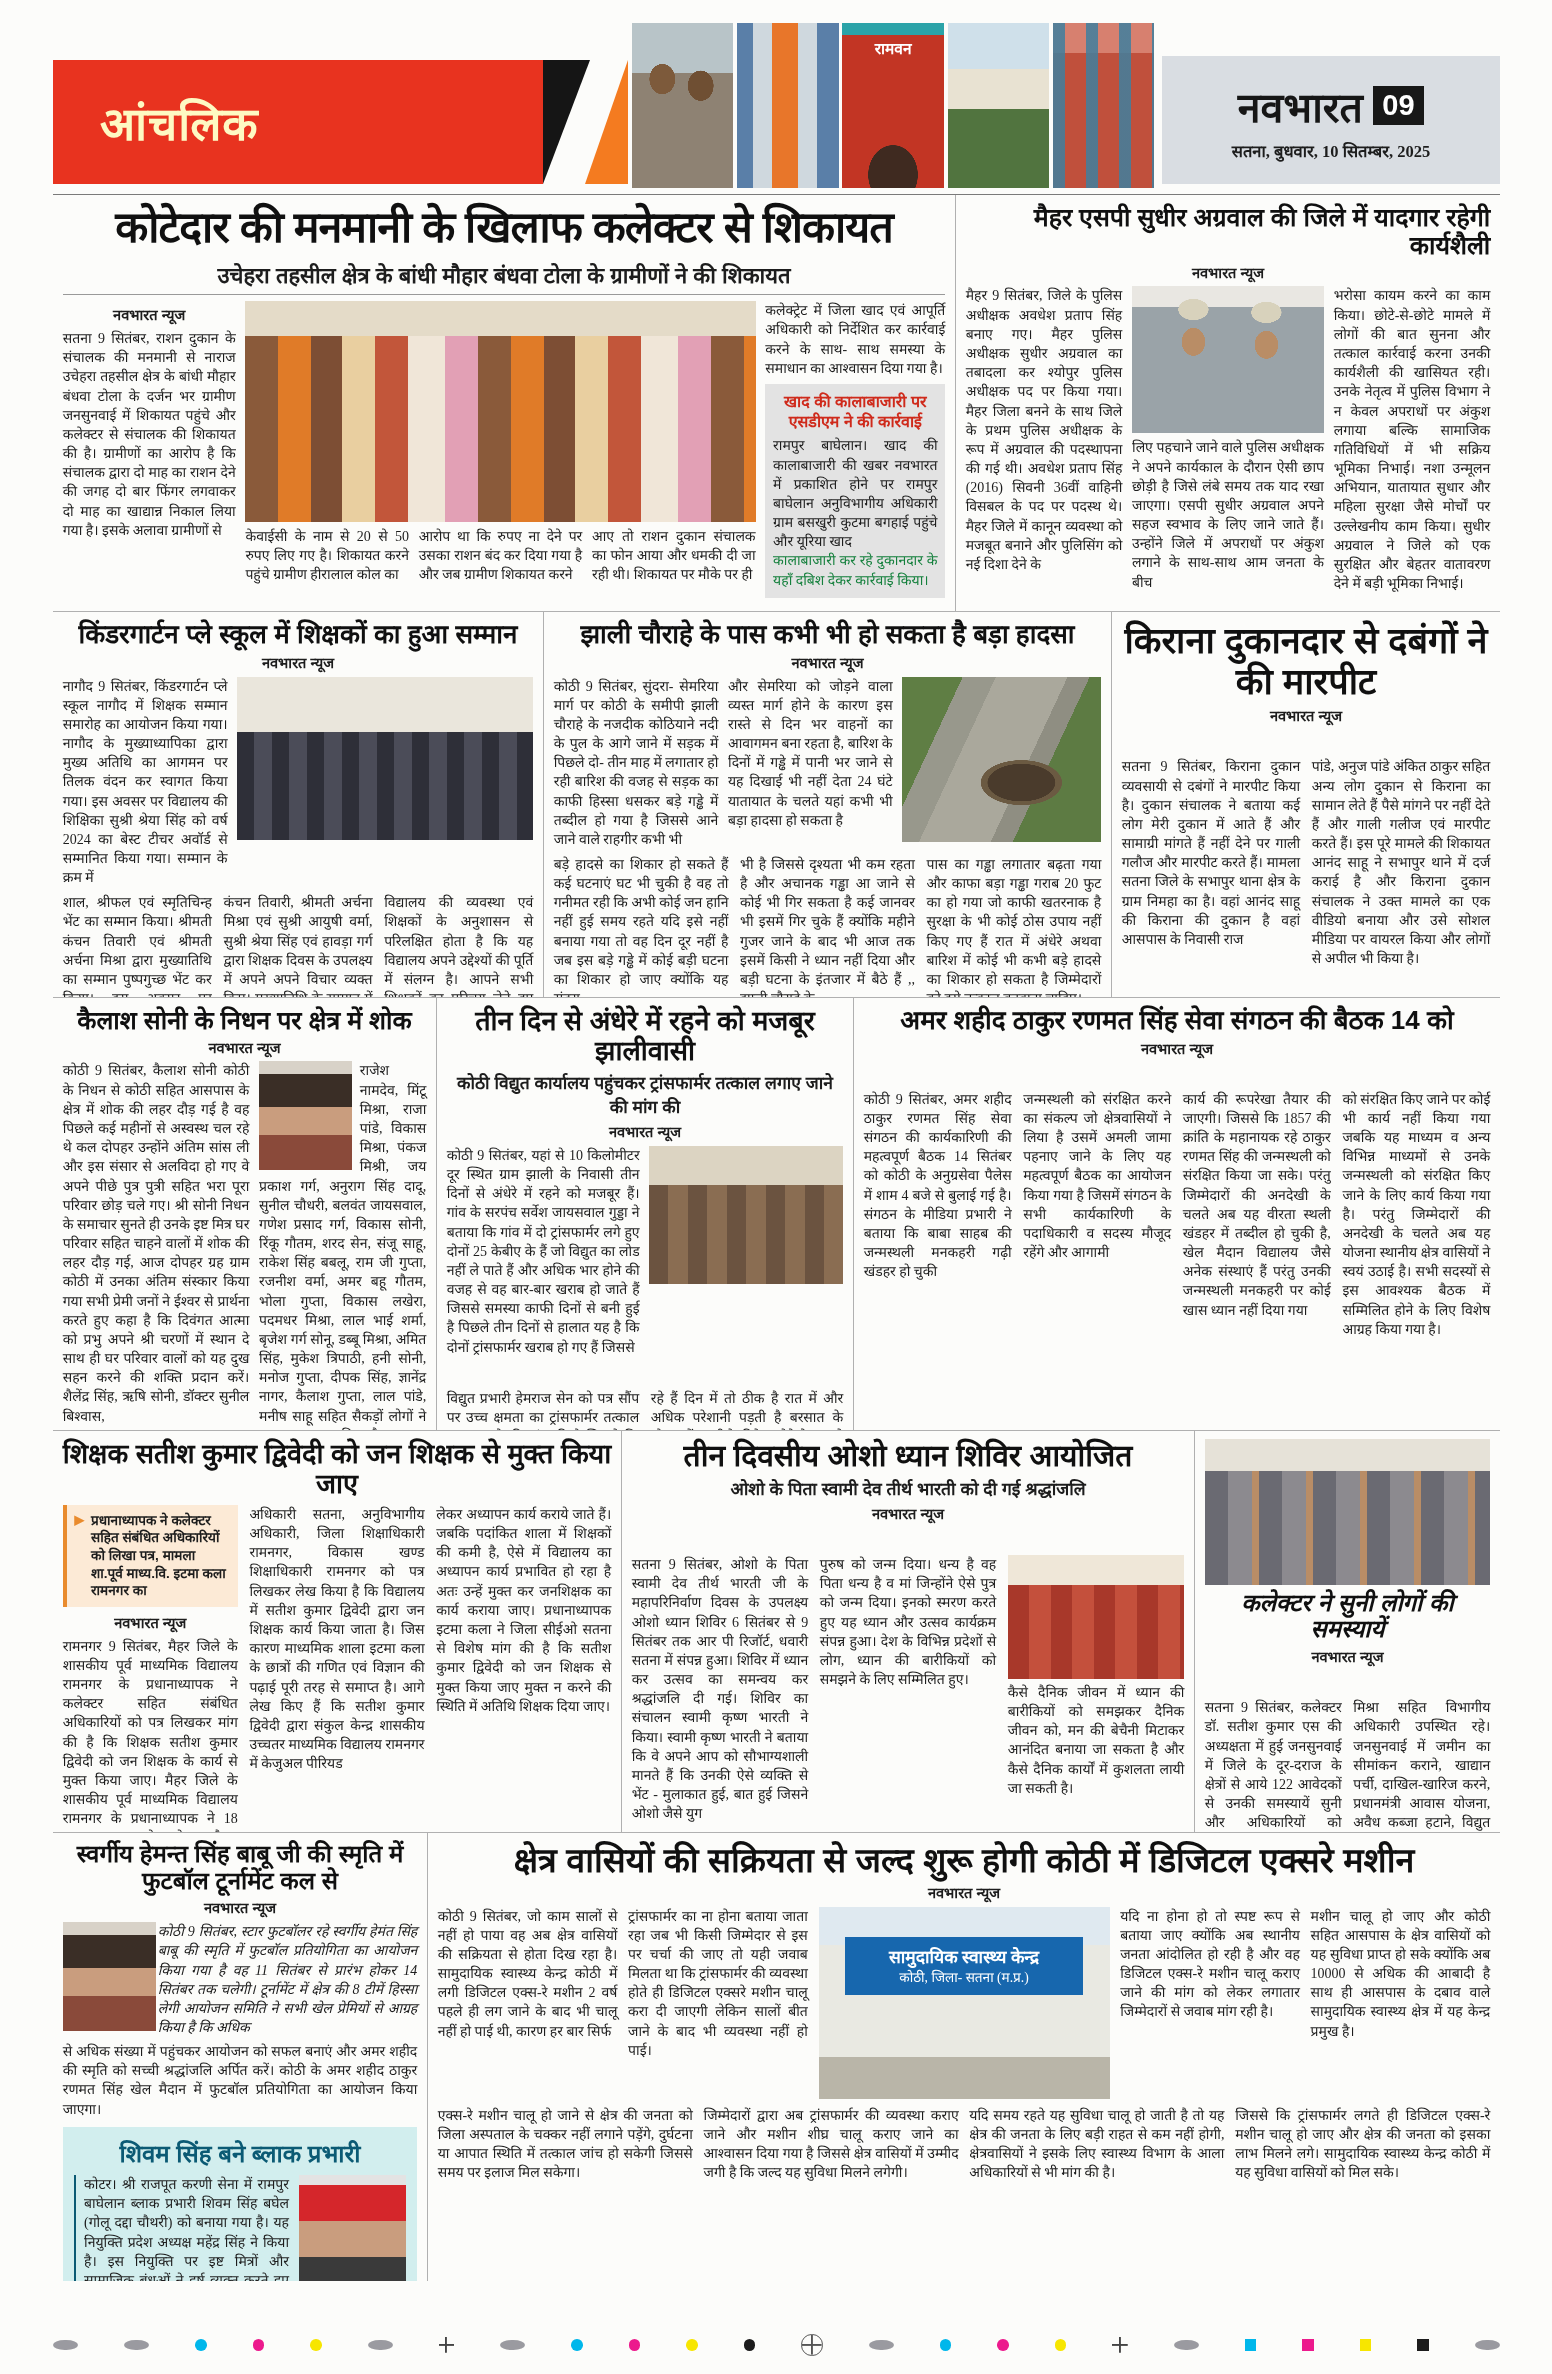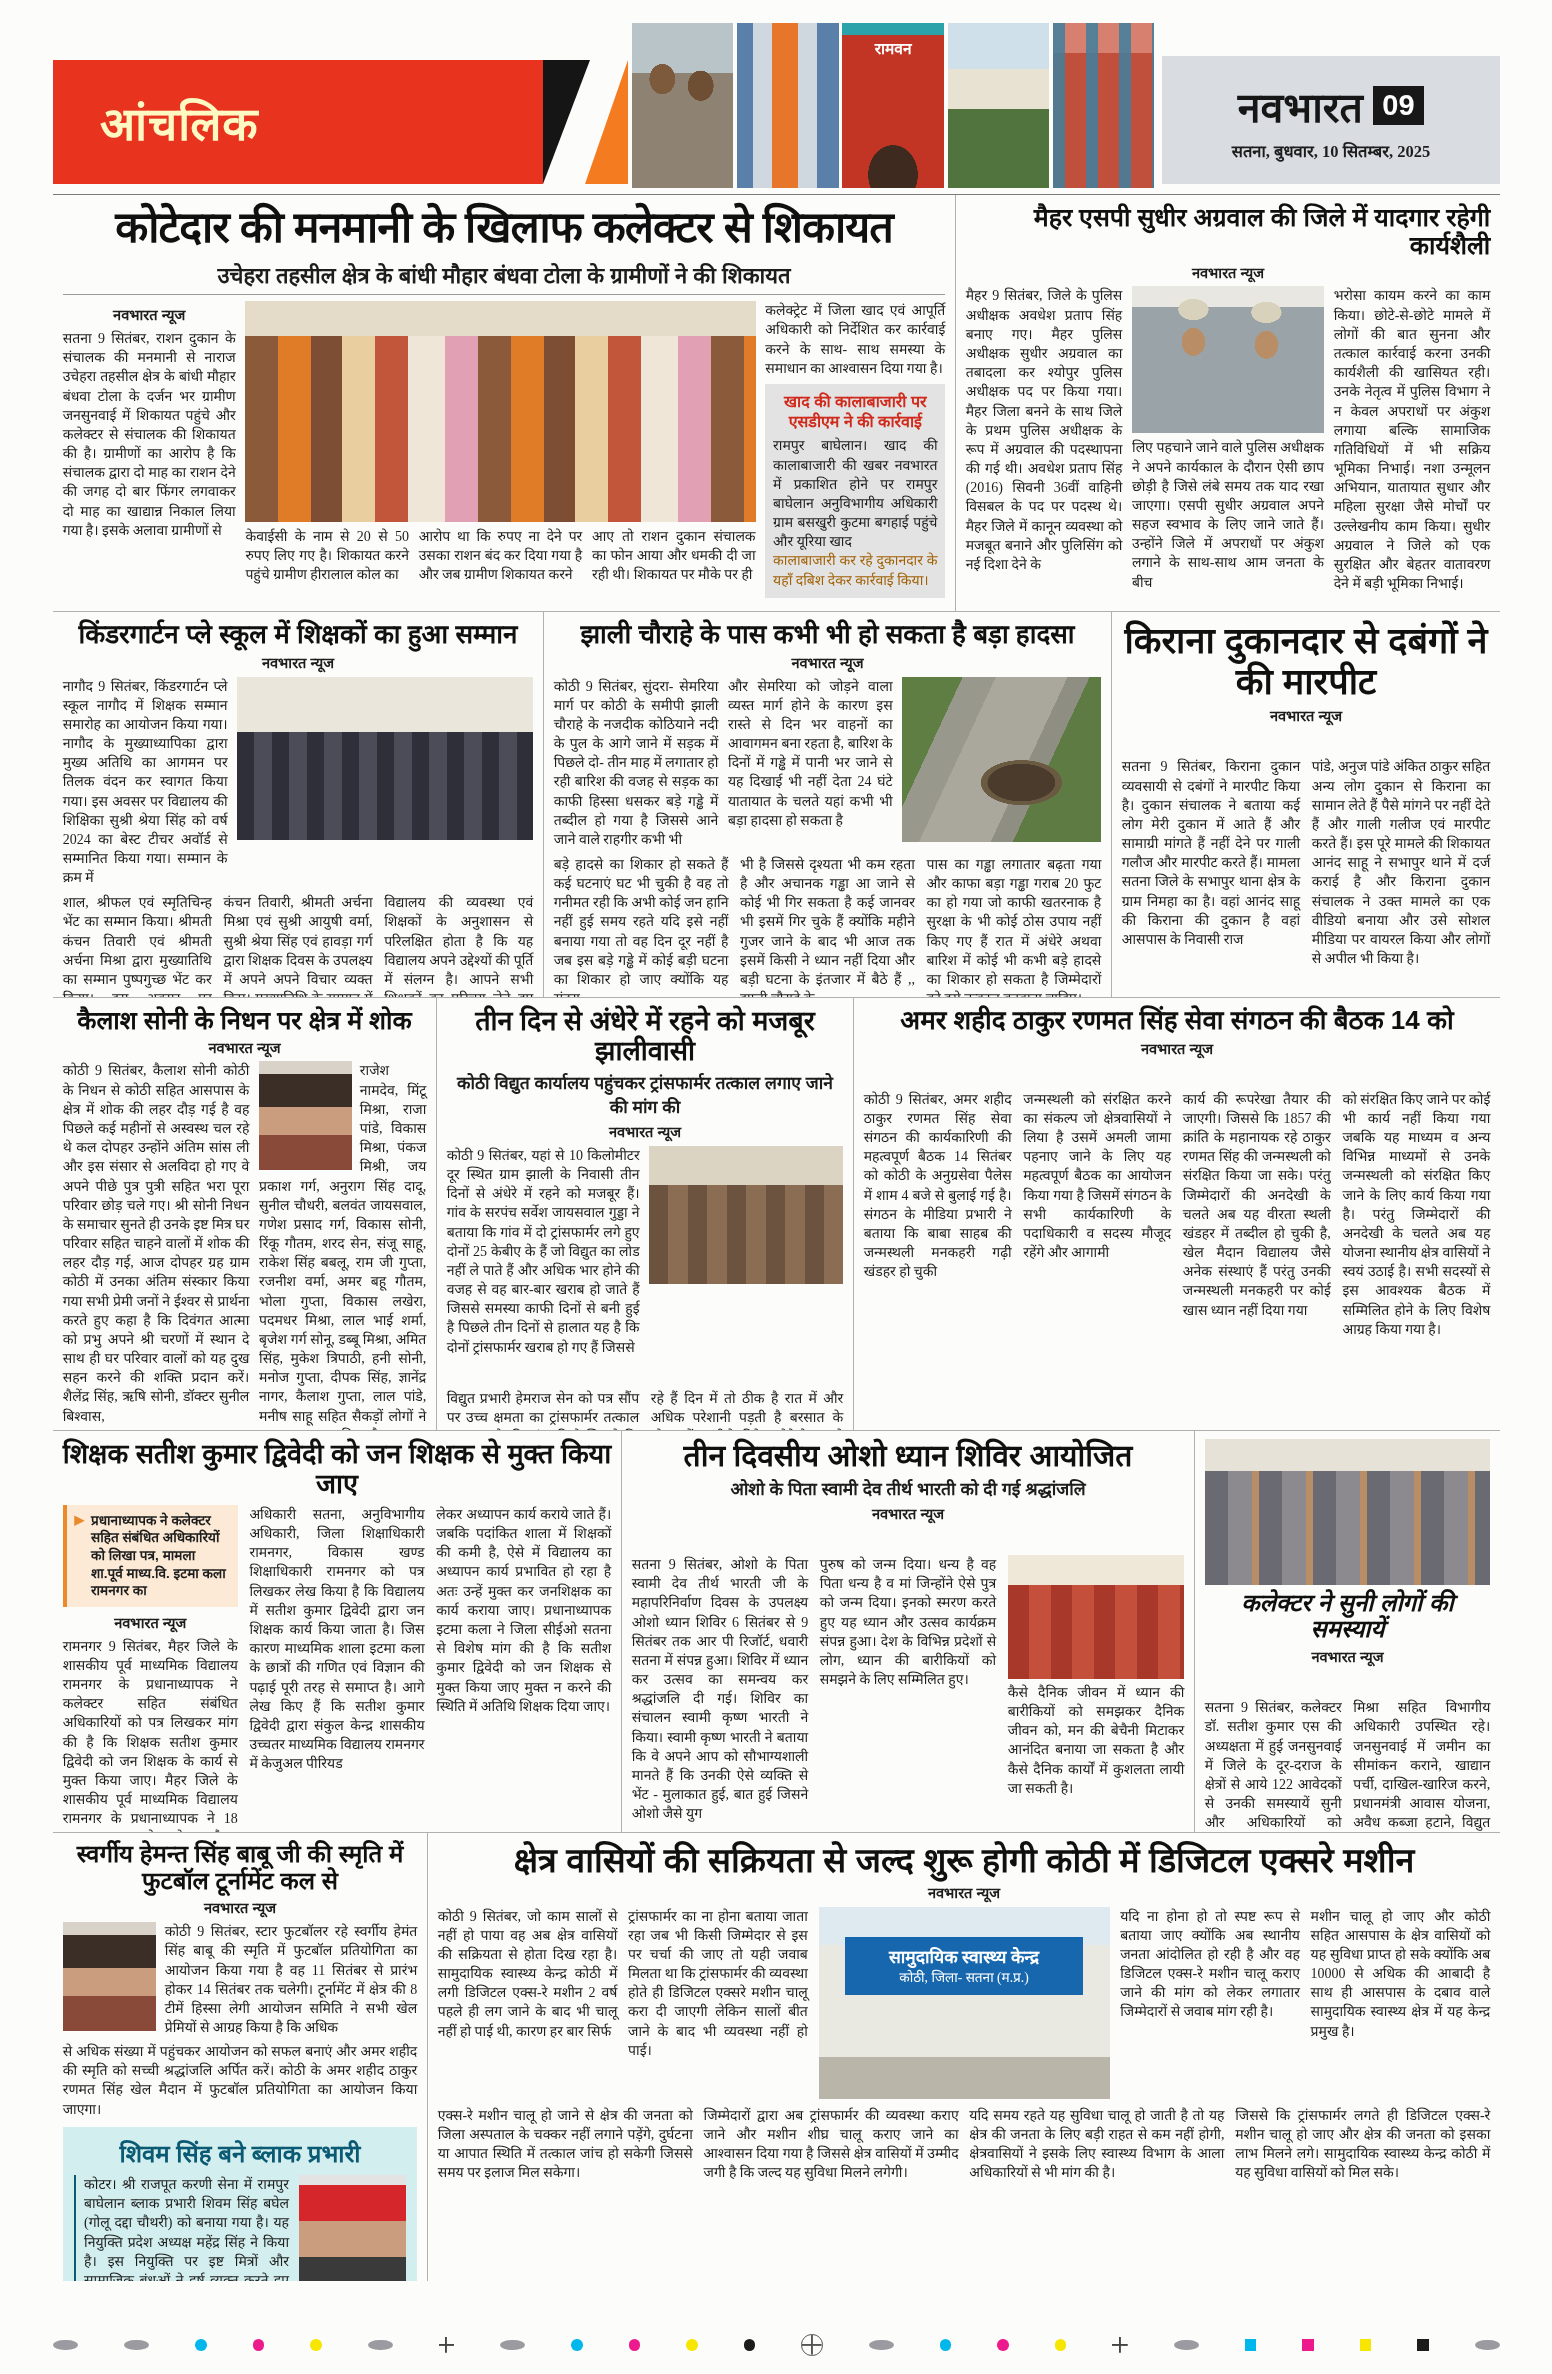--- a/index.html
+++ b/index.html
@@ -58,21 +58,21 @@
   .hl-a { font-size:43px; letter-spacing:-1px; }
   .sub-a { font-size:22px; margin:7.8px 0 5.8px; border-bottom:1px solid #999; padding-bottom:5.8px; }
   .a-grid { display:grid; grid-template-columns:173px 1fr 180px; gap:9.7px; }
   .ph-villagers { height:221px;
     background: linear-gradient(180deg,#e4dbc8 0 16%, rgba(0,0,0,0) 16%),
     repeating-linear-gradient(90deg,#8a5a3a 0 33px,#e07b28 33px 66px,#7d4e34 66px 97px,#e9cfa0 97px 130px,#c2563a 130px 163px,#f0e6d8 163px 200px,#e2a0b5 200px 233px); }
   .a-mid-cols { display:flex; gap:9.7px; margin-top:4.9px; }
   .graybox { background:#e3e3e3; padding:7.8px; margin-top:5.8px; }
   .gb-title { color:#cf2a1b; font-weight:800; font-size:16px; line-height:1.25; text-align:center;
               font-family:"Liberation Sans",sans-serif; margin-bottom:4.9px; }
-  .gb-blue { color:#a16207; }
+  .gb-blue { color:#15803d; }
   .hl-b { font-size:25px;text-align:right; }
   .b-grid { display:grid; grid-template-columns:1fr 192px 1fr; gap:9.7px; }
   .ph-officers { height:147px; margin-bottom:4.9px;
     background: radial-gradient(25px 17.5px at 32% 16%, #d8d2bc 0 60%, transparent 61%),
     radial-gradient(25px 17.5px at 70% 18%, #d8d2bc 0 60%, transparent 61%),
     radial-gradient(19.4px 23px at 32% 38%, #b98d66 0 60%, transparent 61%),
     radial-gradient(19.4px 23px at 70% 40%, #b98d66 0 60%, transparent 61%),
     linear-gradient(180deg,#e9e7e2 0 14%, #9aa3a8 14% 100%); }
   
   .row2 { height:386px; }
@@ -121,21 +121,21 @@
     repeating-linear-gradient(90deg,#a8382a 0 21.3px,#c4503c 21.3px 43px); }
   .ph-meeting { height:146px; margin-bottom:4.9px;
     background: linear-gradient(180deg,#e6e2d8 0 22%, rgba(0,0,0,0) 22%),
     repeating-linear-gradient(90deg,#6a6a72 0 23px,#8c8a8f 23px 47px,#b98d66 47px 54px); }
   .hl-k { font-size:24px;font-style:italic; }
   
   .row5 { height:448px; border-bottom:none; }
   .art-football { flex:0 0 374px; }
   .art-xray { flex:1; }
   .hl-l { font-size:24px; }
-  .l-top { display:flex; gap:9px; margin-top:2.9px; }
+  .l-top { display:flex; gap:2px; margin-top:2.9px;font-style:italic; }
   .cyanbox { background:#d2eeee; padding:9.7px 11.6px; margin-top:7.8px; height:206px; overflow:hidden; }
   .cb-title { color:#0b5a74; font-size:24px; font-weight:800; text-align:center;
               font-family:"Liberation Sans",sans-serif; margin-bottom:5.8px; }
   .cb-body { display:flex; gap:9.7px; border-left:2.9px solid #0b5a74; padding-left:7.8px; }
   .ph-redcap { width:107px; height:128px;
     background: linear-gradient(180deg,#e3e3e3 0 8%, #d5262b 8% 36%, #c99d7e 36% 64%, #3a3a3a 64% 100%); }
   .hl-n { font-size:34px; }
   .x-band1 { display:flex; gap:10.7px; margin-top:4px; }
   .ph-hospital { width:291px; height:192px; position:relative;
     background: linear-gradient(180deg,#dfe9f0 0 20%, #e9e9e2 20% 78%, #b9b5a8 78% 100%); }

